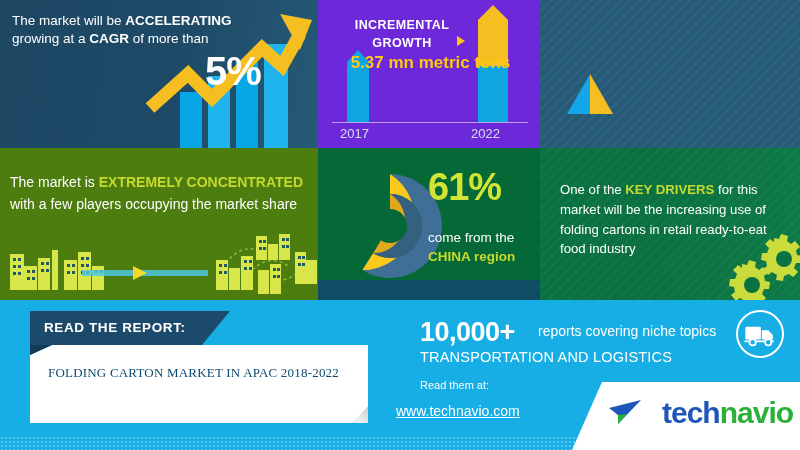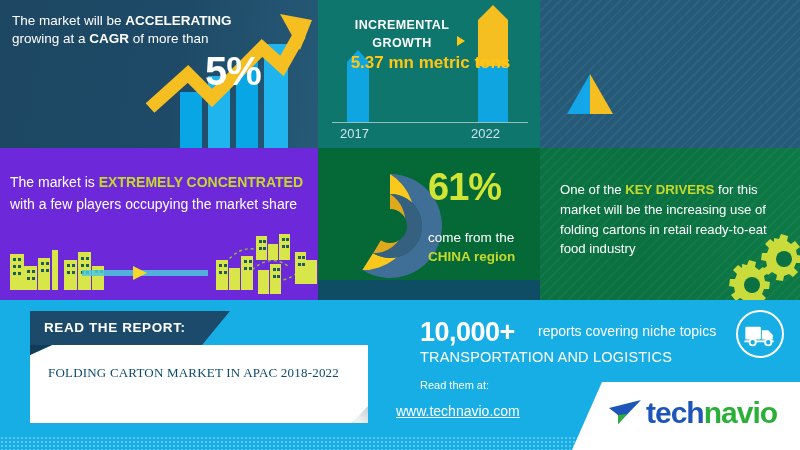--- a/index.html
+++ b/index.html
@@ -8,31 +8,31 @@
     font-family: "Liberation Sans", sans-serif;
     overflow: hidden; background: #0e4d63;
   }
   #page { position: relative; width: 800px; height: 450px; overflow: hidden; }
 
   
   .panel { position: absolute; overflow: hidden; }
 
   #p-cagr   { left: 0;    top: 0;   width: 318px; height: 148px;
               background: linear-gradient(100deg,#1d4763 0%,#1e4a67 55%,#265a77 100%); }
-  #p-incr   { left: 318px; top: 0;  width: 222px; height: 148px; background: #0f766e; }
+  #p-incr   { left: 318px; top: 0;  width: 222px; height: 148px; background: #6d28d9; }
   #p-yoy    { left: 540px; top: 0;  width: 260px; height: 148px; background: #255b78; }
   #p-yoy .stripes {
     position: absolute; inset: 0;
     background-image: repeating-linear-gradient(135deg,
         rgba(255,255,255,.045) 0px, rgba(255,255,255,.045) 2px,
         rgba(0,0,0,0) 2px, rgba(0,0,0,0) 7px);
   }
 
   
-  #p-conc   { left: 0;    top: 148px; width: 318px; height: 152px; background: #6d28d9; }
+  #p-conc   { left: 0;    top: 148px; width: 318px; height: 152px; background: #4d7c0f; }
   #p-china  { left: 318px; top: 148px; width: 222px; height: 132px; background: #046936; }
   #p-driver { left: 540px; top: 148px; width: 260px; height: 152px;
               background: linear-gradient(95deg,#0a7242 0%,#0a7040 40%,#0d7a46 100%); }
   #p-driver .stripes {
     position: absolute; inset: 0;
     background-image: repeating-linear-gradient(135deg,
         rgba(255,255,255,.035) 0px, rgba(255,255,255,.035) 2px,
         rgba(0,0,0,0) 2px, rgba(0,0,0,0) 7px);
   }
 
@@ -97,21 +97,21 @@
   #stat-big   { left: 420px; top: 14px; font-size: 27px; font-weight: bold; letter-spacing: -.5px; }
   #stat-sub   { left: 538px; top: 22px; font-size: 14px; }
   #stat-cat   { left: 420px; top: 48px; font-size: 14.5px; letter-spacing: .2px; }
   #read-at    { left: 420px; top: 78px; font-size: 11px; }
   #site-url   { left: 396px; top: 102px; font-size: 14px; 
                 text-decoration: underline; text-align: center; }
 
   #logo-plate { position: absolute; left: 572px; top: 82px; width: 228px; height: 68px;
                 background: #fff; clip-path: polygon(30px 0, 100% 0, 100% 100%, 0 100%); }
   #logo-wrap  { position: absolute; left: 608px; top: 96px; display: flex;
-                align-items: center; gap: 4px; }
+                align-items: center; gap: 20px; }
   #logo-word  { font-size: 30px; font-weight: bold; letter-spacing: -1px; }
   .lg-blue { color: #1d56b8; }
   .lg-green{ color: #2bb037; }
 
   #truck-badge { position: absolute; left: 736px; top: 10px; width: 48px; height: 48px;
                  border: 2px solid #fff; border-radius: 50%; }
 </style>
 </head>
 <body>
 

